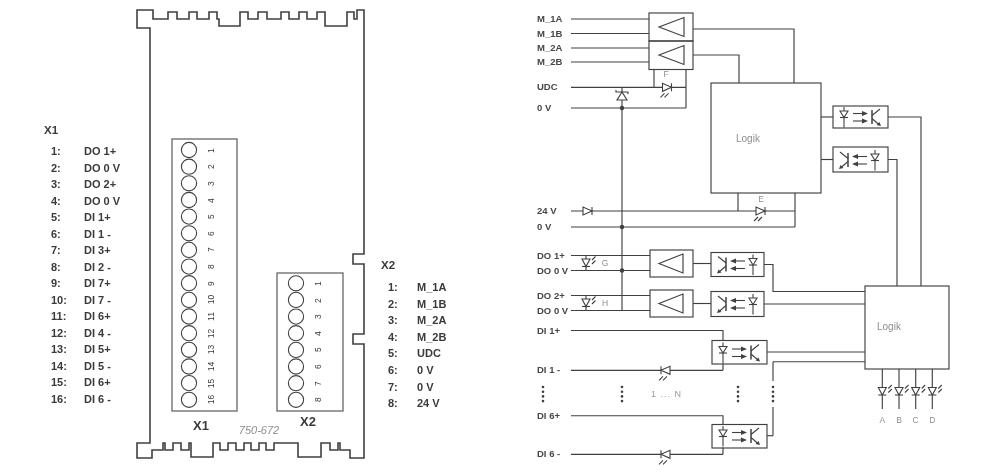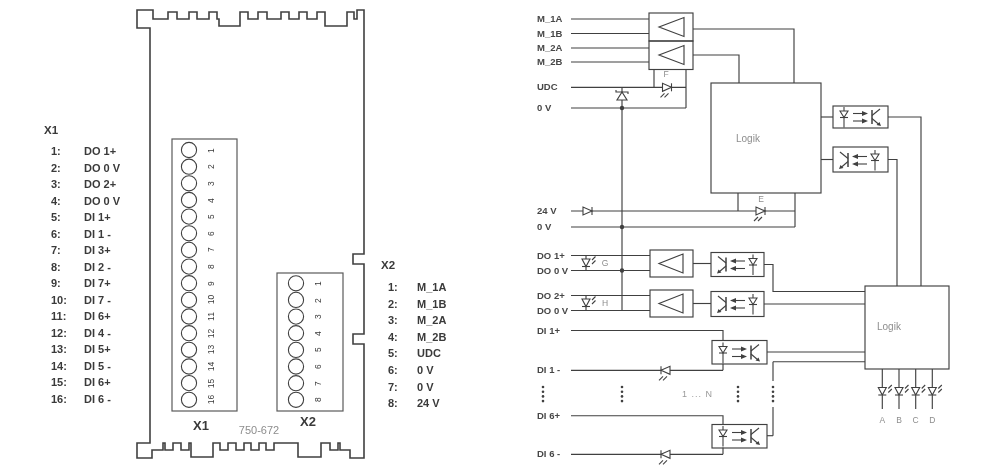--- a/index.html
+++ b/index.html
@@ -13,21 +13,21 @@
   .range{font-size:9px;color:#9a9a9a;letter-spacing:1px;}
   .cnum{position:absolute;width:20px;height:11px;font-size:8.5px;line-height:11px;color:#3a3a3a;
         text-align:center;transform:rotate(-90deg);transform-origin:center center;}
   .pinlist{position:absolute;}
   .pinrow{height:16.5px;line-height:16.5px;font-size:11px;font-weight:bold;color:#3a3a3a;margin-left:7px;}
   .pinrow .pn{display:inline-block;width:33px;}
   .x2rows .pinrow{height:16.6px;line-height:16.6px;}
   .x2rows .pinrow .pn{width:29px;}
   .hdr{font-size:11.5px;font-weight:bold;color:#3a3a3a;}
   .bigx{font-size:13px;font-weight:bold;color:#3a3a3a;text-align:center;width:40px;}
-  .part{font-size:11px;color:#8d8d8d;text-align:center;width:80px;}
+  .part{font-size:11px;font-style:italic;color:#8d8d8d;text-align:center;width:80px;}
 </style>
 </head>
 <body>
 
 <div id="canvas">
 
 <svg id="lineart" width="1000" height="472" viewBox="0 0 1000 472">
   <defs>
 
     <g id="opto-fwd" stroke="#404040" stroke-width="1.1" fill="none">
@@ -356,20 +356,20 @@
   <div class="lbl sig" style="left:537px;top:448.3px">DI 6 -</div>
 
   <div class="lbl letter" style="left:658px;top:69px">F</div>
   <div class="lbl letter" style="left:753px;top:194px">E</div>
   <div class="lbl letter" style="left:597px;top:258px">G</div>
   <div class="lbl letter" style="left:597px;top:298px">H</div>
 
   <div class="lbl logik" style="left:736px;top:133px">Logik</div>
   <div class="lbl logik" style="left:877px;top:321px">Logik</div>
 
-  <div class="lbl range" style="left:682px;top:389px">1 ... N</div>
+  <div class="lbl range" style="left:651px;top:389px">1 ... N</div>
 
   <div class="lbl letter" style="left:874.3px;top:415px">A</div>
   <div class="lbl letter" style="left:891px;top:415px">B</div>
   <div class="lbl letter" style="left:907.7px;top:415px">C</div>
   <div class="lbl letter" style="left:924.3px;top:415px">D</div>
 
 </div>
 
 </body></html>

